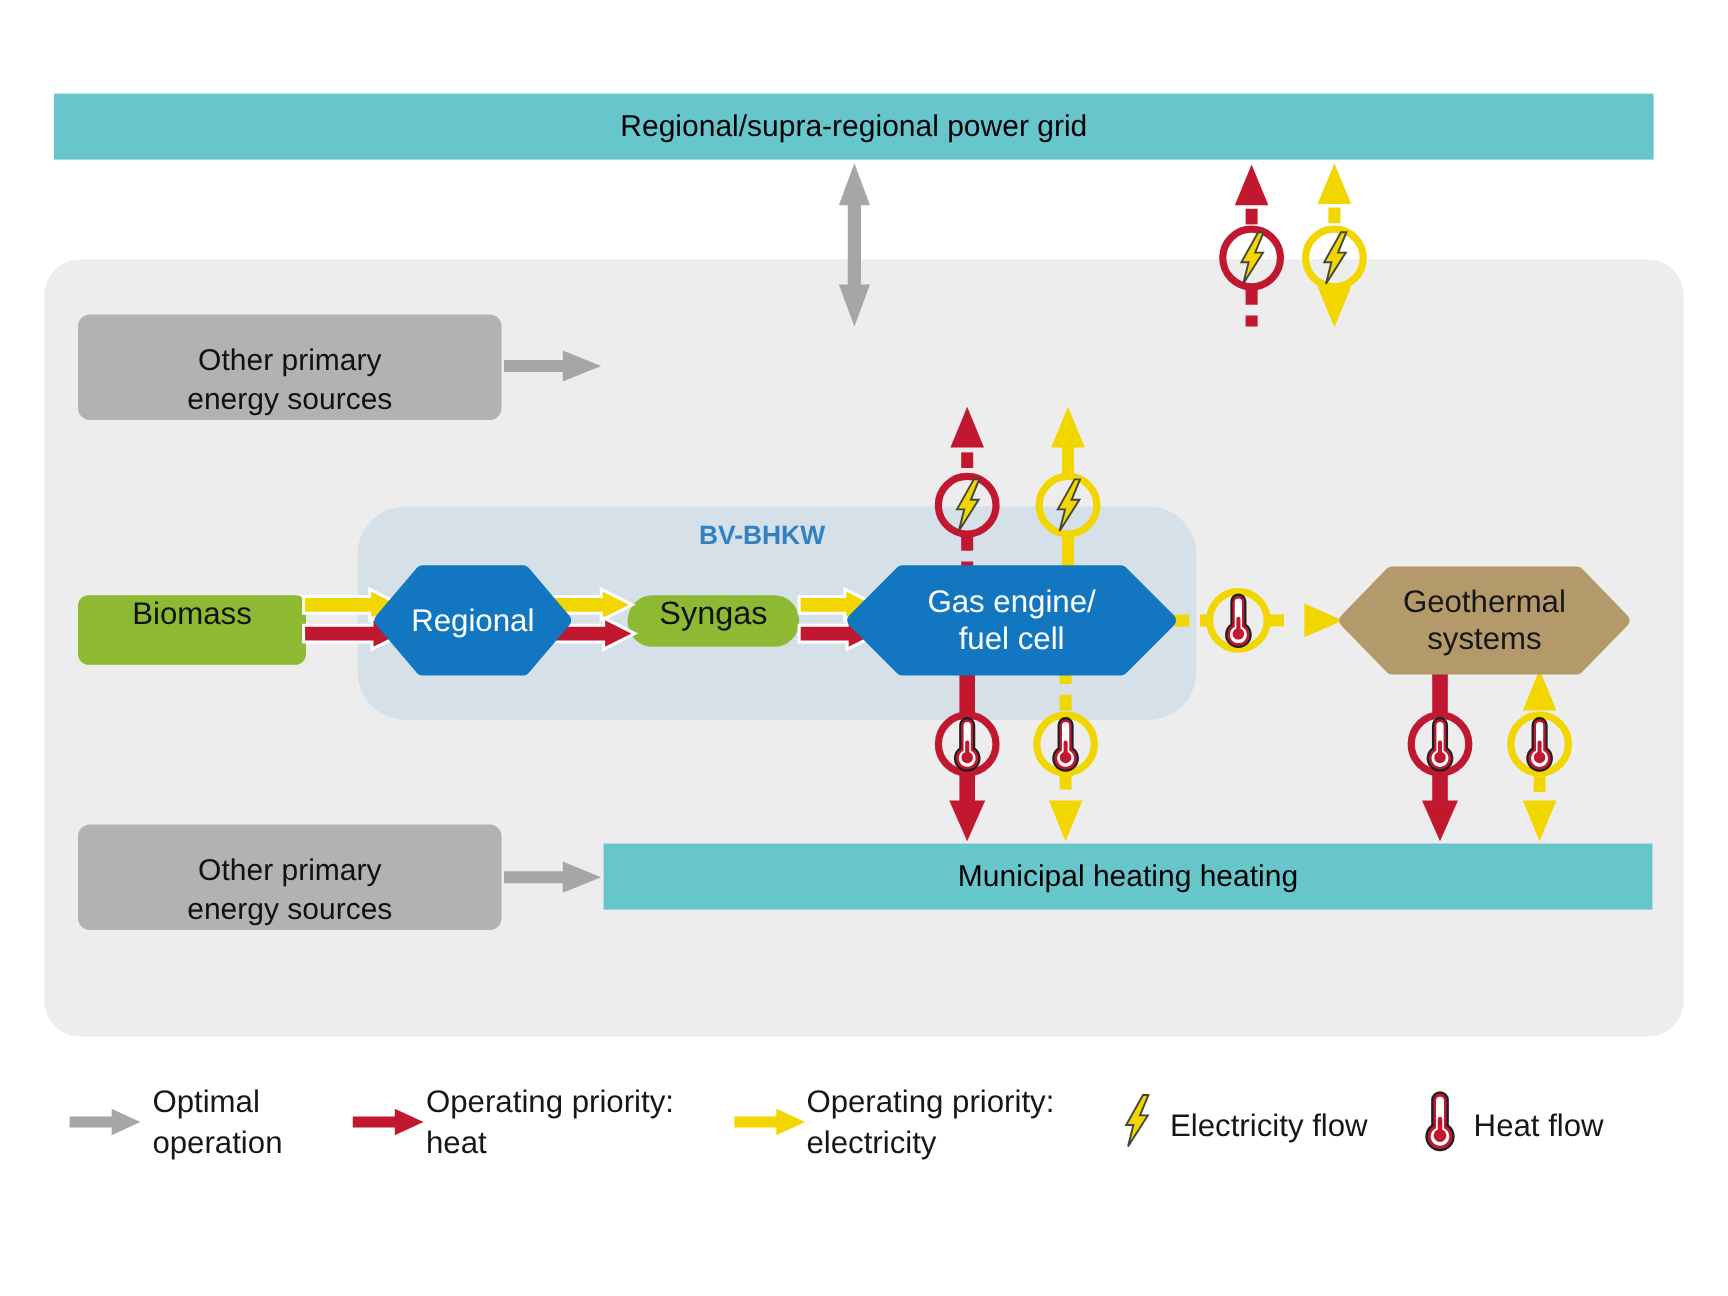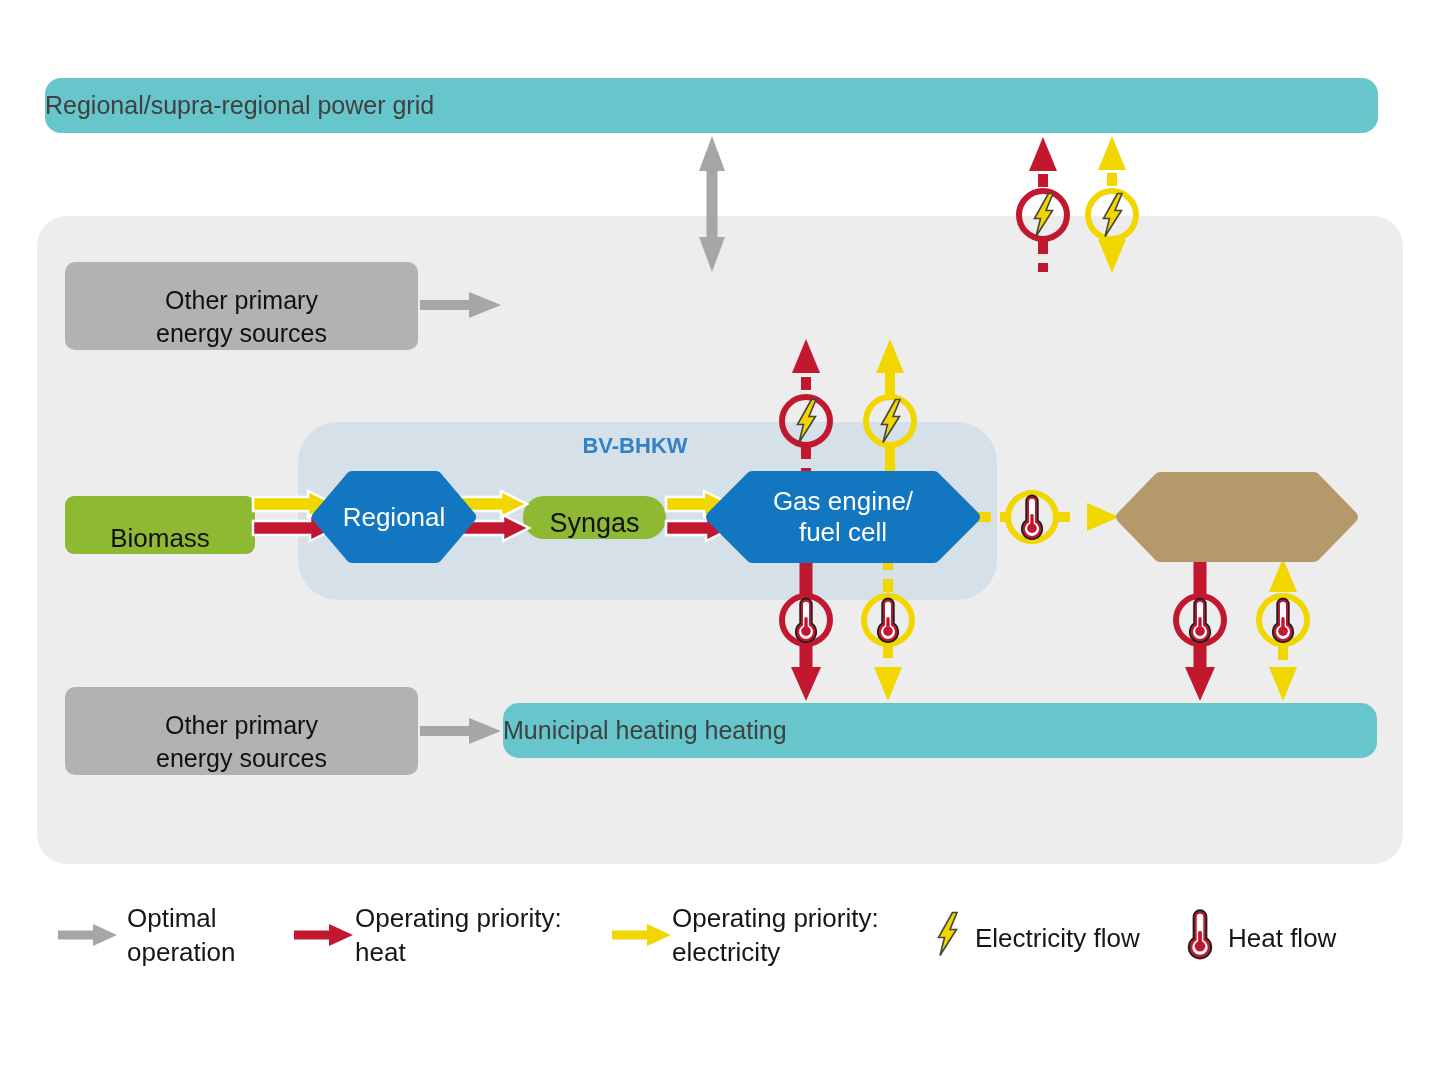--- a/index.html
+++ b/index.html
@@ -3,30 +3,30 @@
 <meta charset="utf-8">
 <style>
   html,body{margin:0;padding:0;background:#fff;}
   .stage{position:relative;width:1440px;height:1080px;background:#fff;overflow:hidden;
          font-family:"Liberation Sans",sans-serif;color:var(--text_dark);}
   .abs{position:absolute;box-sizing:border-box;}
   
   .container{left:37px;top:216px;width:1366px;height:648px;border-radius:30px;background:var(--container_gray);z-index:1;}
   .panel{left:298px;top:422px;width:699px;height:178px;border-radius:40px;background:var(--panel_blue);z-index:2;}
   
-  .bar{background:var(--teal);border-radius:16px;display:flex;align-items:center;justify-content:flex-start;
-       font-size:25px;color:#404040;z-index:3;}
+  .bar{background:var(--teal);border-radius:0;display:flex;align-items:center;justify-content:center;
+       font-size:25px;color:#000000;z-index:3;}
   .regional{left:45px;top:78px;width:1333px;height:55px;}
   .power{left:503px;top:274px;width:874px;height:57px;}
   .heating{left:503px;top:703px;width:874px;height:55px;}
   .graybox{background:var(--box_gray);border-radius:10px;display:flex;align-items:flex-end;justify-content:center;
            text-align:center;font-size:25px;line-height:33px;white-space:pre-line;color:#111;z-index:3;}
   .gb-top{left:65px;top:262px;width:353px;height:88px;}
   .gb-bottom{left:65px;top:687px;width:353px;height:88px;}
-  .greenbox{background:var(--node_green);display:flex;align-items:flex-end;justify-content:center;color:#111;z-index:3;}
+  .greenbox{background:var(--node_green);display:flex;align-items:flex-start;justify-content:center;color:#111;z-index:3;}
   .biomass{left:65px;top:496px;width:190px;height:58px;border-radius:9px;font-size:26px;}
   .syngas{left:523px;top:496px;width:143px;height:43px;border-radius:21px;font-size:27px;}
   .bvlabel{left:540px;top:433px;width:190px;text-align:center;font-size:22px;font-weight:bold;
            color:var(--label_blue);z-index:3;}
   
   .hexlabel{display:flex;align-items:center;justify-content:center;text-align:center;
             white-space:pre-line;line-height:31px;z-index:6;}
   .lab-gasifier{left:318px;top:477px;width:152px;height:80px;color:#fff;font-size:26px;}
   .lab-engine{left:712px;top:477px;width:262px;height:80px;color:#fff;font-size:26px;}
   .lab-geo{left:1122px;top:478px;width:230px;height:78px;color:#161616;font-size:26px;}
@@ -235,20 +235,22 @@
       <line class="ln w9 s-yellow" x1="612" y1="935" x2="649" y2="935"></line>
       <polygon class="f-yellow" points="671,935 647,924 647,946"></polygon>
       </g>
     <use href="#bolt-def" transform="translate(947,934)"></use>
     <use href="#thermo-def" transform="translate(1200,934) scale(1.1)"></use>
   </svg>
 
   <div class="abs hexlabel lab-gasifier">Regional</div>
   <div class="abs hexlabel lab-engine">Gas engine/
 fuel cell</div>
+  <div class="abs hexlabel lab-geo">Geothermal
+systems</div>
 
   <div class="abs legtext l0">Optimal
 operation</div>
   <div class="abs legtext l1">Operating priority:
 heat</div>
   <div class="abs legtext l2">Operating priority:
 electricity</div>
   <div class="abs legtext l3">Electricity flow</div>
   <div class="abs legtext l4">Heat flow</div>
 

